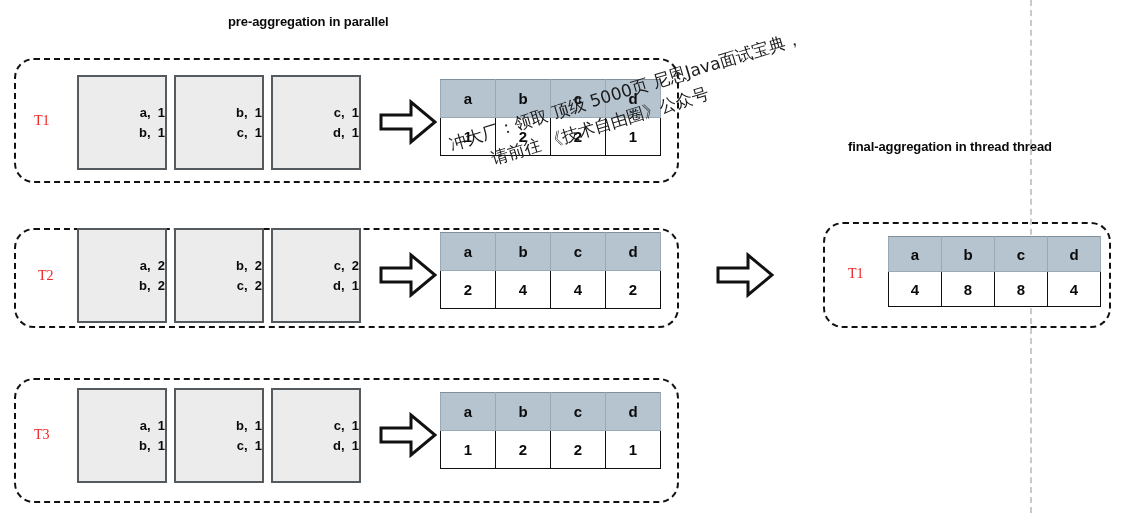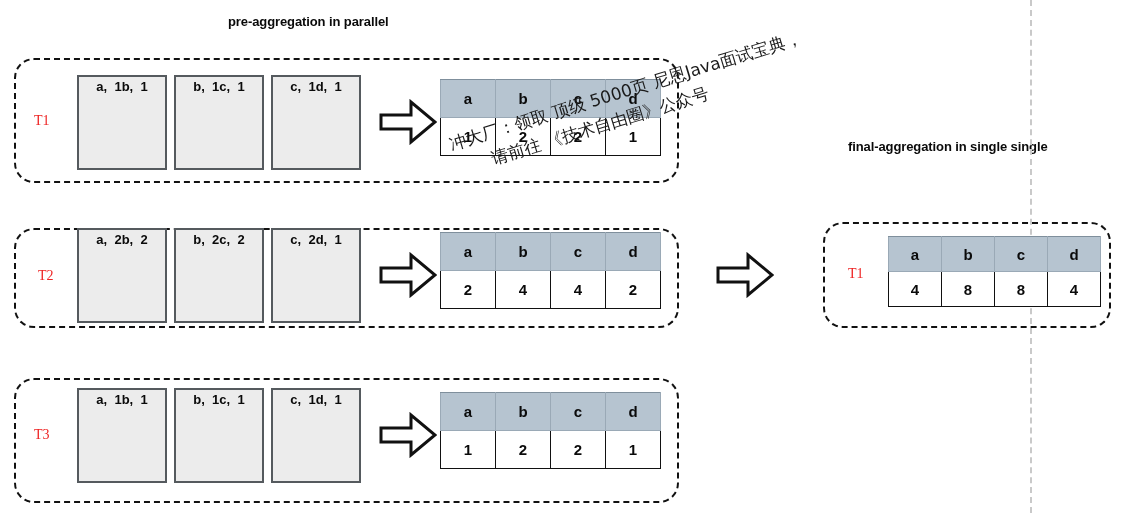--- a/index.html
+++ b/index.html
@@ -67,22 +67,22 @@
 
   
   .record-box {
     position: absolute;
     width: 90px;
     height: 95px;
     background: #ececec;
     border: 2px solid #555a5e;
     box-sizing: border-box;
     display: flex;
-    flex-direction: row;
-    align-items: flex-start;
+    flex-direction: column;
+    align-items: flex-end;
     justify-content: center;
   }
   .record-line {
     font-size: 13px;
     font-weight: bold;
     color: #0a0a0a;
     line-height: 20px;
     white-space: pre;
     font-family: "Liberation Sans", sans-serif;
   }
@@ -139,21 +139,21 @@
   }
   .watermark .wm-line { display: block; }
   .watermark .wm-line2 { margin-left: 36px; }
 </style>
 </head>
 <body>
 
 <div id="canvas">
 
   <div class="section-title" id="title-pre">pre-aggregation in parallel</div>
-  <div class="section-title" id="title-final">final-aggregation in single single</div>
+  <div class="section-title" id="title-final">final-aggregation in thread thread</div>
 
   <div class="divider"></div>
 
   <div class="thread-box" id="thread-t1"></div>
   <div class="thread-label" id="label-t1">T1</div>
 
   <div class="record-box" style="left:77px;  top:75px;">
     <span class="record-line">a,  1</span>
     <span class="record-line">b,  1</span>
   </div>

